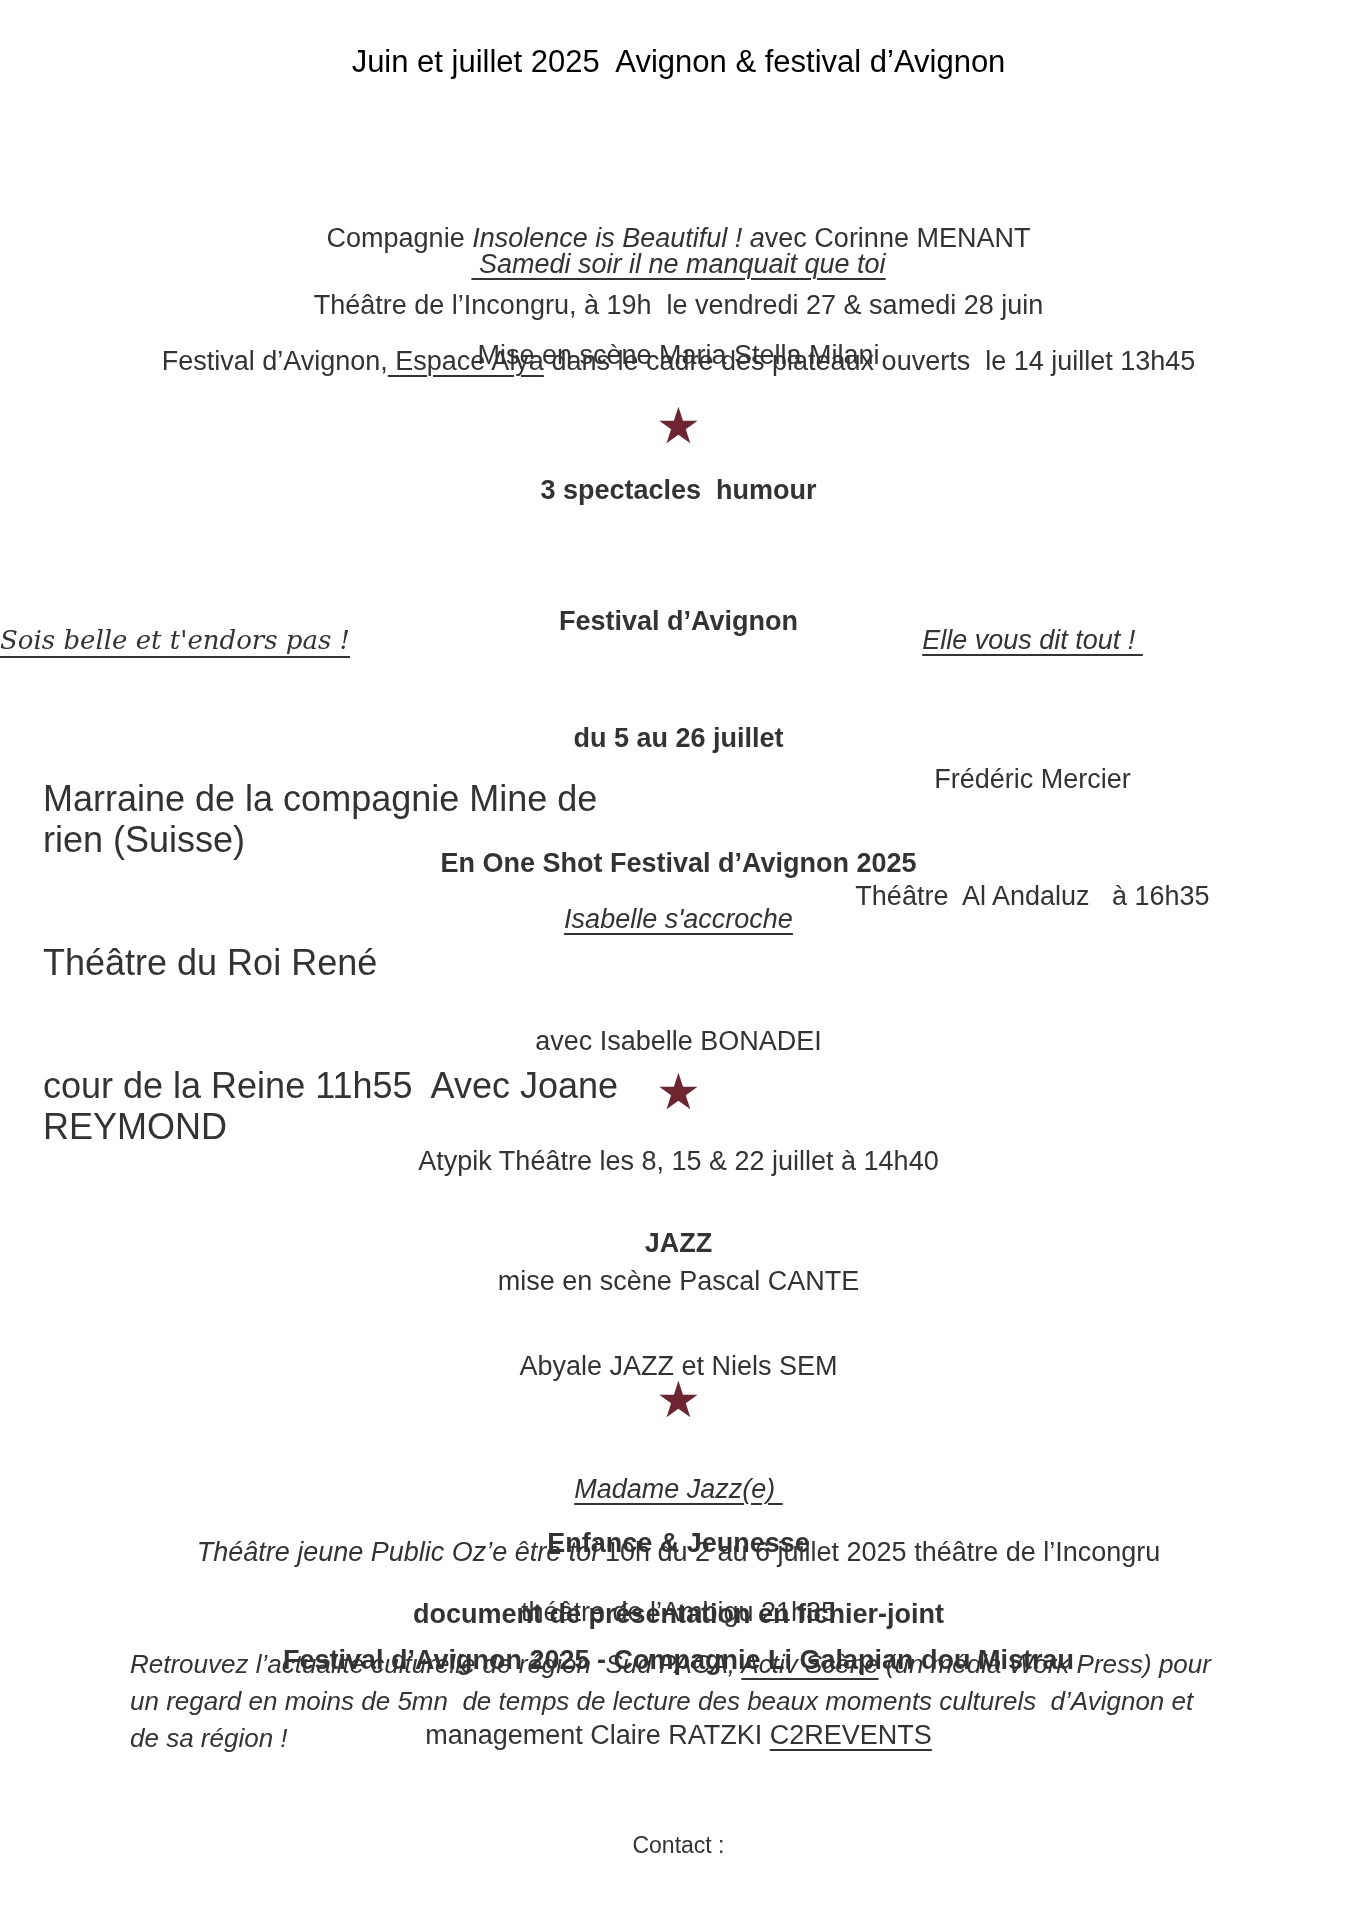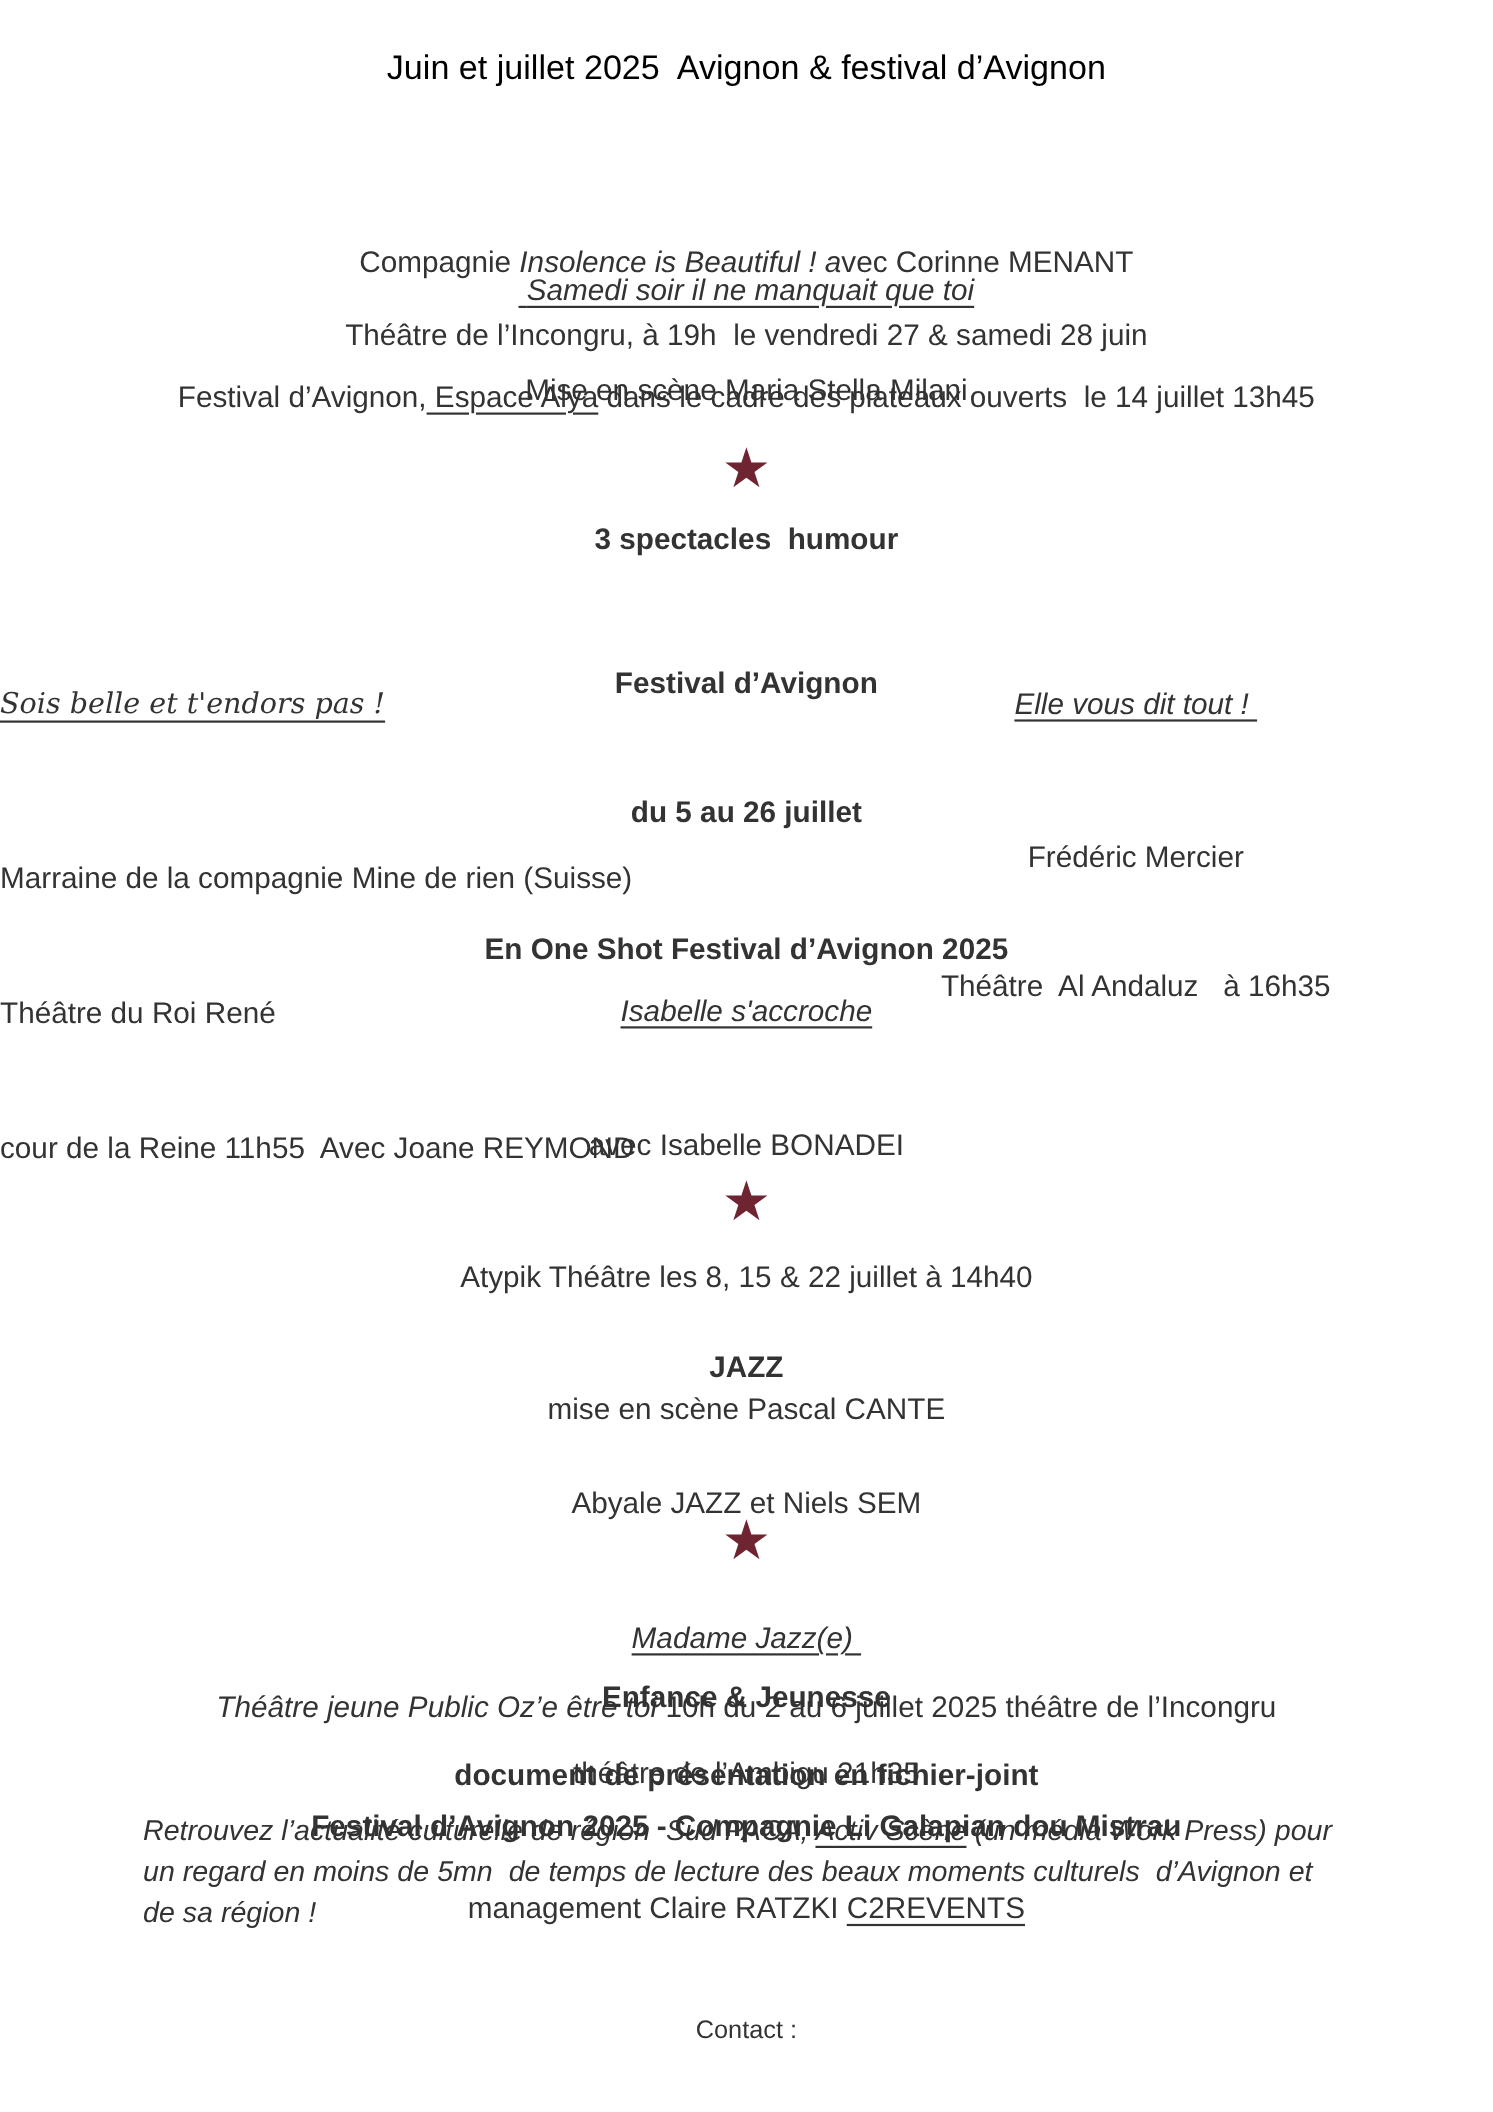--- a/index.html
+++ b/index.html
@@ -24,21 +24,21 @@
   .title { font-size: 31px; line-height: 40px; top: 42px; color: #000000; }
   .lh39 { line-height: 39px; }
   .lh41 { line-height: 41px; }
   .star-row { line-height: 56px; }
   .star { font-size: 50px; color: #6e2531; font-style: normal; }
   .cols { position: absolute; top: 620px; left: 0; right: 0; display: flex; }
   .col-left  { width: 645px; text-align: left; }
   .col-right { width: 565px; margin-left: auto; margin-right: 42px; text-align: center; }
   .col-title { font-size: 27px; line-height: 40px; white-space: pre-wrap; }
   .serif-title { font-family: "DejaVu Serif", serif; font-size: 26px; text-underline-offset: 7px; }
-  .col-left  .col-body { margin-top: 36px; font-size: 27px; line-height: 41px; white-space: pre-wrap; }
+  .col-left  .col-body { margin-top: 36px; font-size: 36px; line-height: 41px; white-space: pre-wrap; margin-left: 43px; }
   .col-right .col-body { margin-top: 22px; font-size: 27px; line-height: 39px; white-space: pre-wrap; }
   .press {
     position: absolute; top: 1646px; left: 130px; right: 30px;
     text-align: left; font-style: italic;
     font-size: 26px; line-height: 37px;
   }
   .press .line { white-space: pre; }
   .contact-block { top: 1768px; font-size: 23px; line-height: 31px; }
   .contact-block .heading { line-height: 30px; }
 </style>

